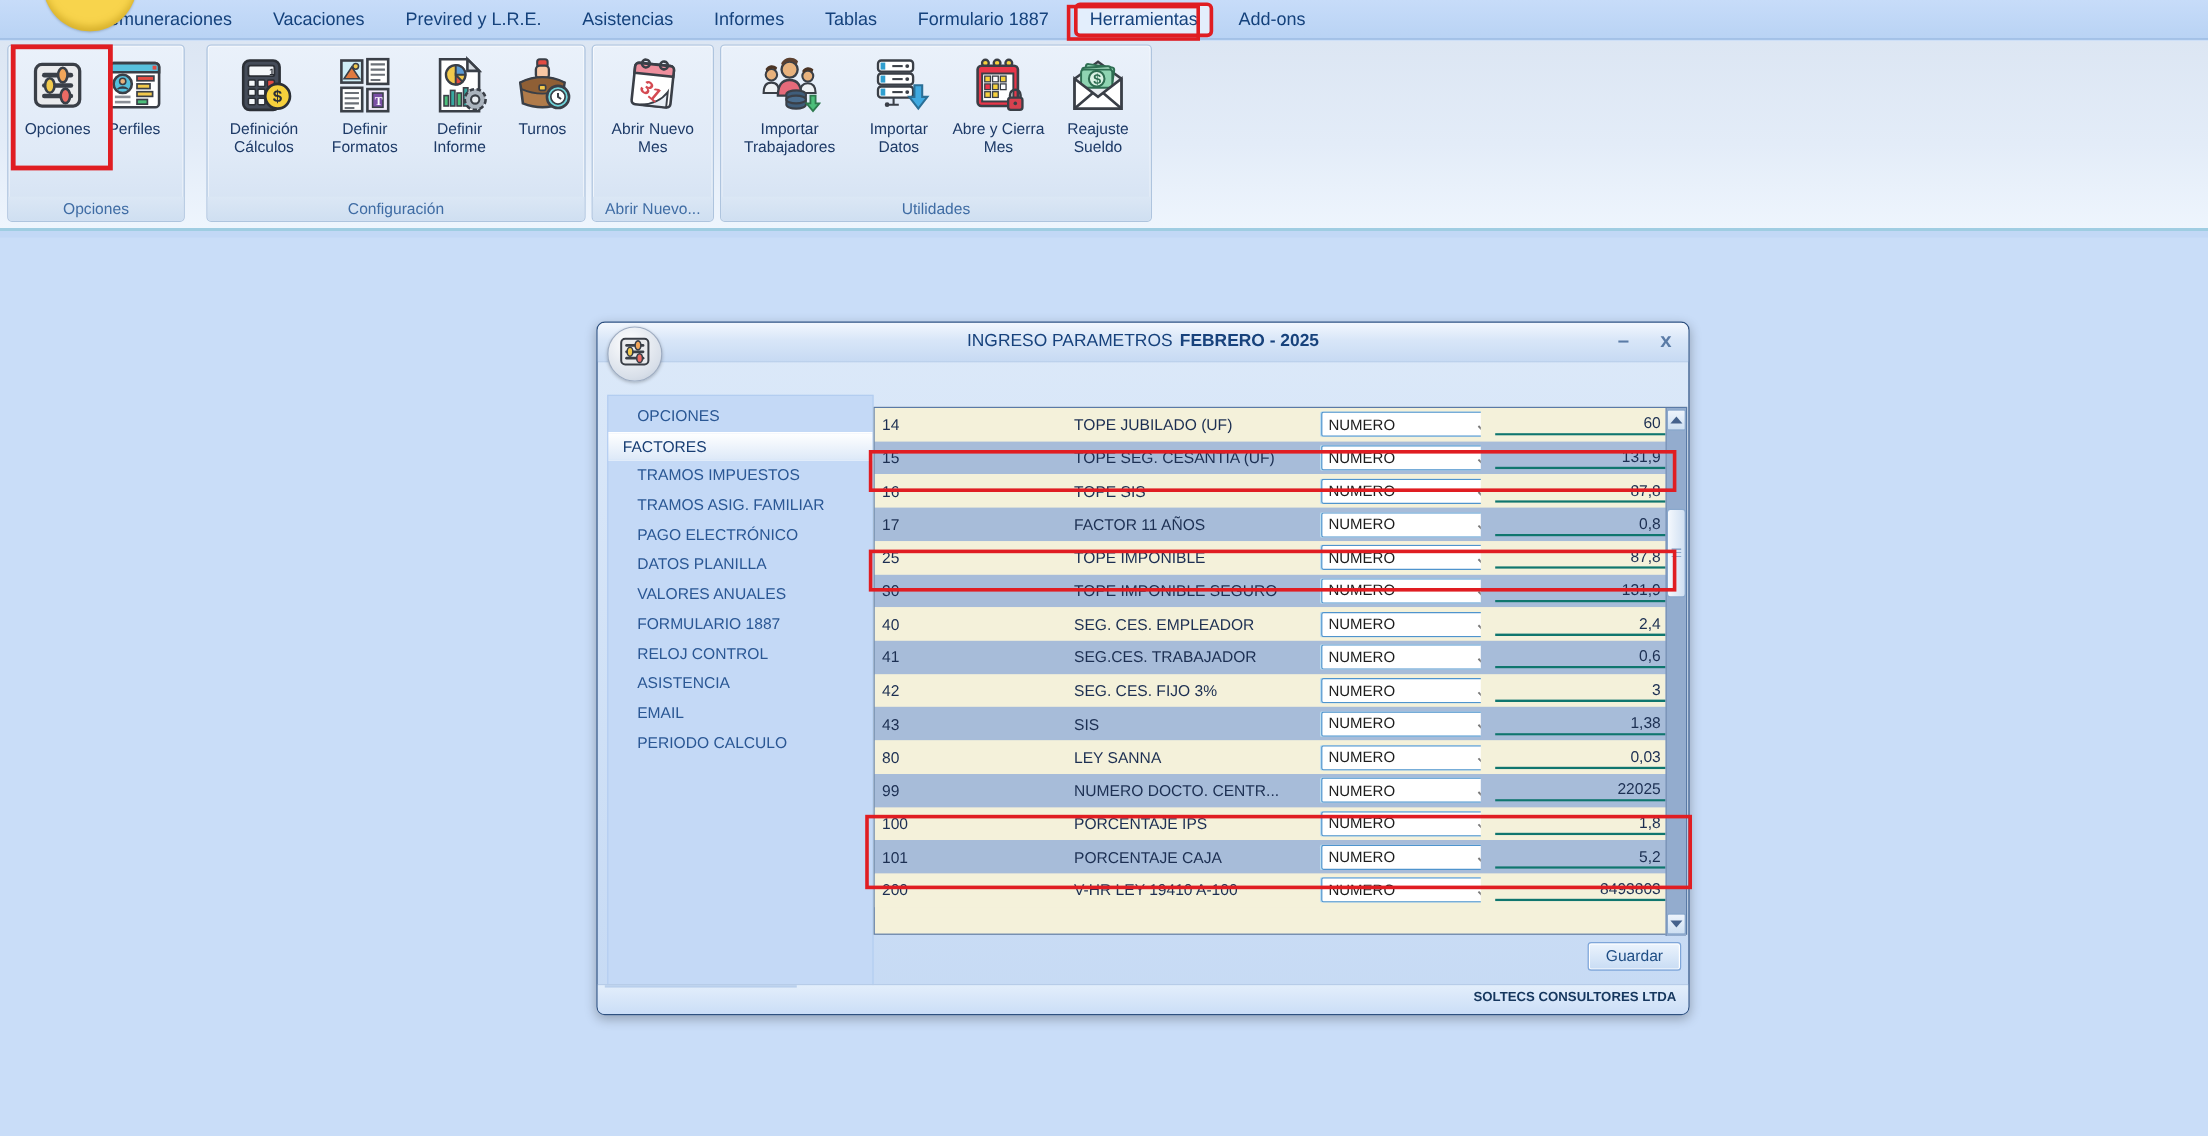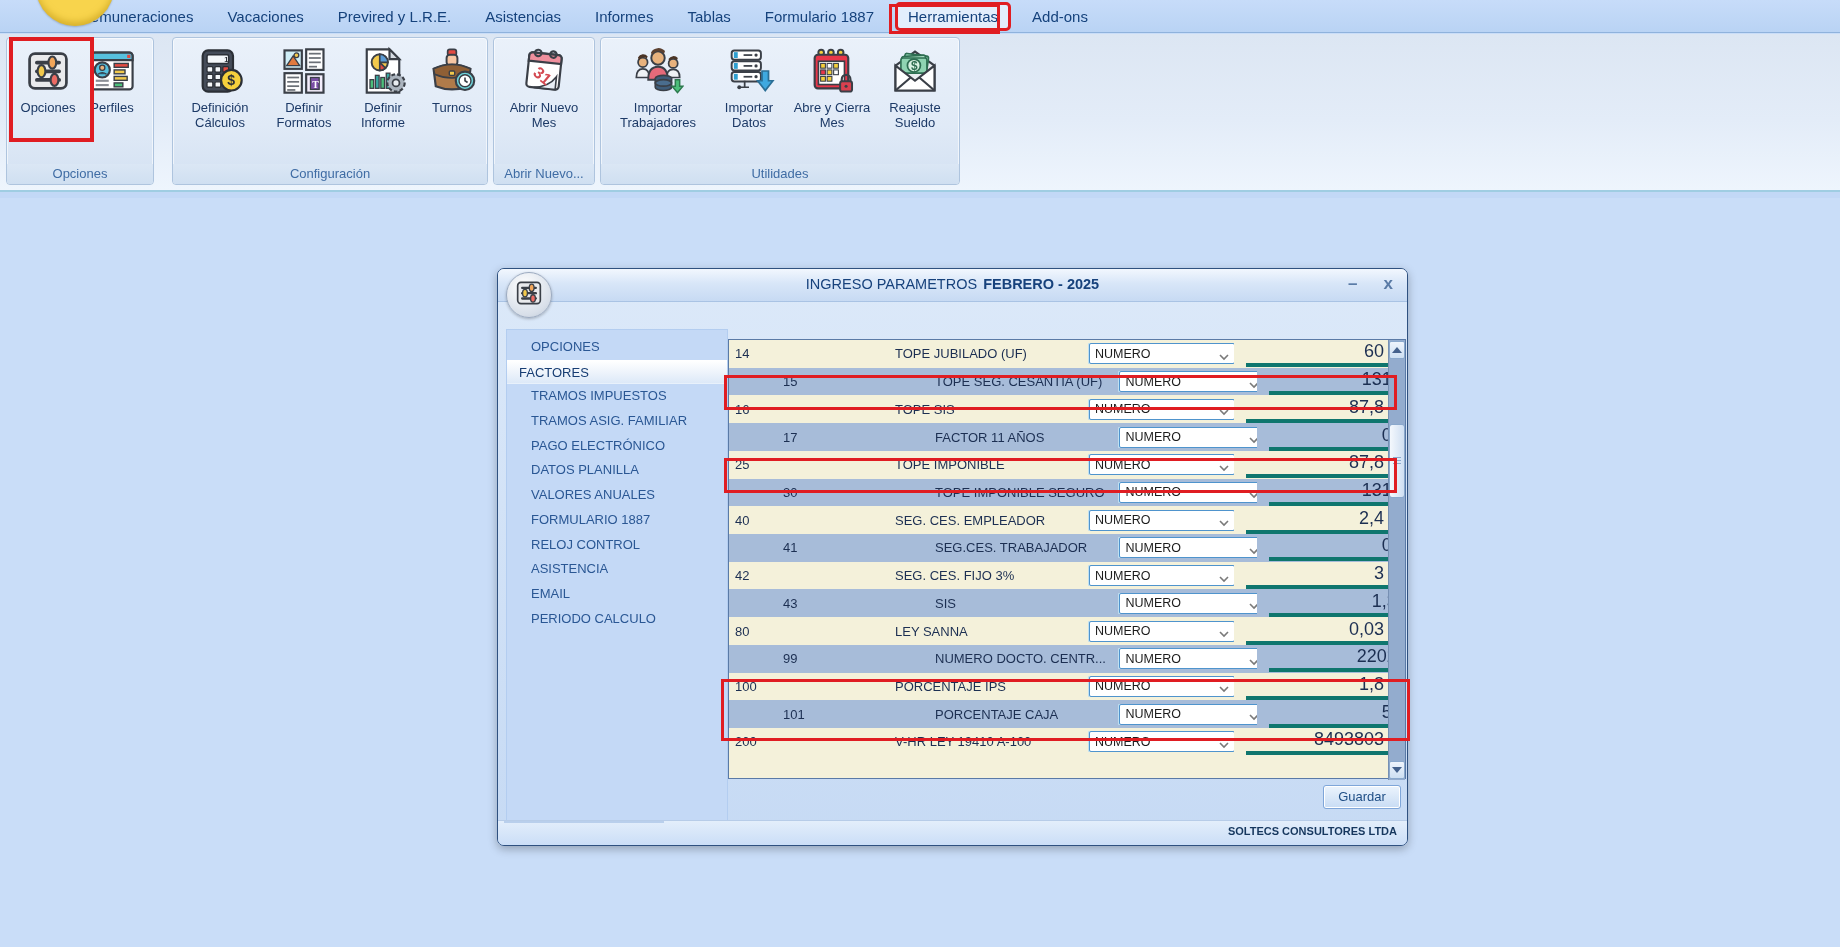--- a/index.html
+++ b/index.html
@@ -61,30 +61,30 @@
 
   .ptable { position:absolute; left:230px; top:70px; width:678px; height:440px;
     border:1px solid #5a7aa6; background:#f4f1da; }
   .thead { display:flex; height:24px; }
   .th { font-size:12.5px; color:#333; padding:4px 0 0 6px;
     background:linear-gradient(#eef5fc,#d4e3f3); border-right:1px solid #aebfd4; border-bottom:1px solid #93a9c4; }
   .th.codigo { background:linear-gradient(#fbd58a,#f1ae4e); }
   .tbody { position:relative; }
   .trow { display:flex; height:27.73px; align-items:center; }
   .trow.cream { background:#f4f1da; }
-  .trow.blue  { background:#a7bcd9;padding-left:48px; }
+  .trow.blue  { background:#a7bcd9; }
   .td { font-size:13px; color:#1c2f52; padding-left:6px; white-space:nowrap; overflow:hidden; }
   .c-codigo { width:160px; } .c-desc { width:190px; } .c-tipo { width:155px; } .c-valor { width:156px; }
   .th.c-valor { width:156px; }
-  .combo { width:146px; height:21px; margin-left:4px; background:#fff; border:1px solid #4f94cd;
+  .combo { width:146px; height:21px; margin-left:16px; background:#fff; border:1px solid #4f94cd;
     border-radius:2px; display:flex; align-items:center; justify-content:space-between;
     font-size:12.5px; color:#1c1c1c; padding:0 5px; box-shadow:0 0 0 1px #bfe0f2; }
   .combo .chev { width:10px; height:8px; }
-  .valbox { width:142px; margin-left:6px; border-bottom:4px solid #0f766e;
-    text-align:right; padding:1px 4px 1px 0; font-size:18px; color:#1c2f52; }
+  .valbox { width:142px; margin-left:6px; border-bottom:2px solid #0f766e;
+    text-align:right; padding:1px 4px 1px 0; font-size:13px; color:#1c2f52; }
 
   .vscroll { position:absolute; right:0; top:0; width:17px; height:440px; background:#93acce;
     border-left:1px solid #7790b3; }
   .varrow { position:absolute; left:0; width:16px; height:18px;
     background:linear-gradient(#eef4fc,#cddff2); border:1px solid #8aa8cc; border-radius:2px;
     display:flex; align-items:center; justify-content:center; }
   .varrow.up { top:1px; } .varrow.down { bottom:1px; }
   .tri-up { width:0; height:0; border-left:5px solid transparent; border-right:5px solid transparent;
     border-bottom:6px solid #44618c; }
   .tri-down { width:0; height:0; border-left:5px solid transparent; border-right:5px solid transparent;

